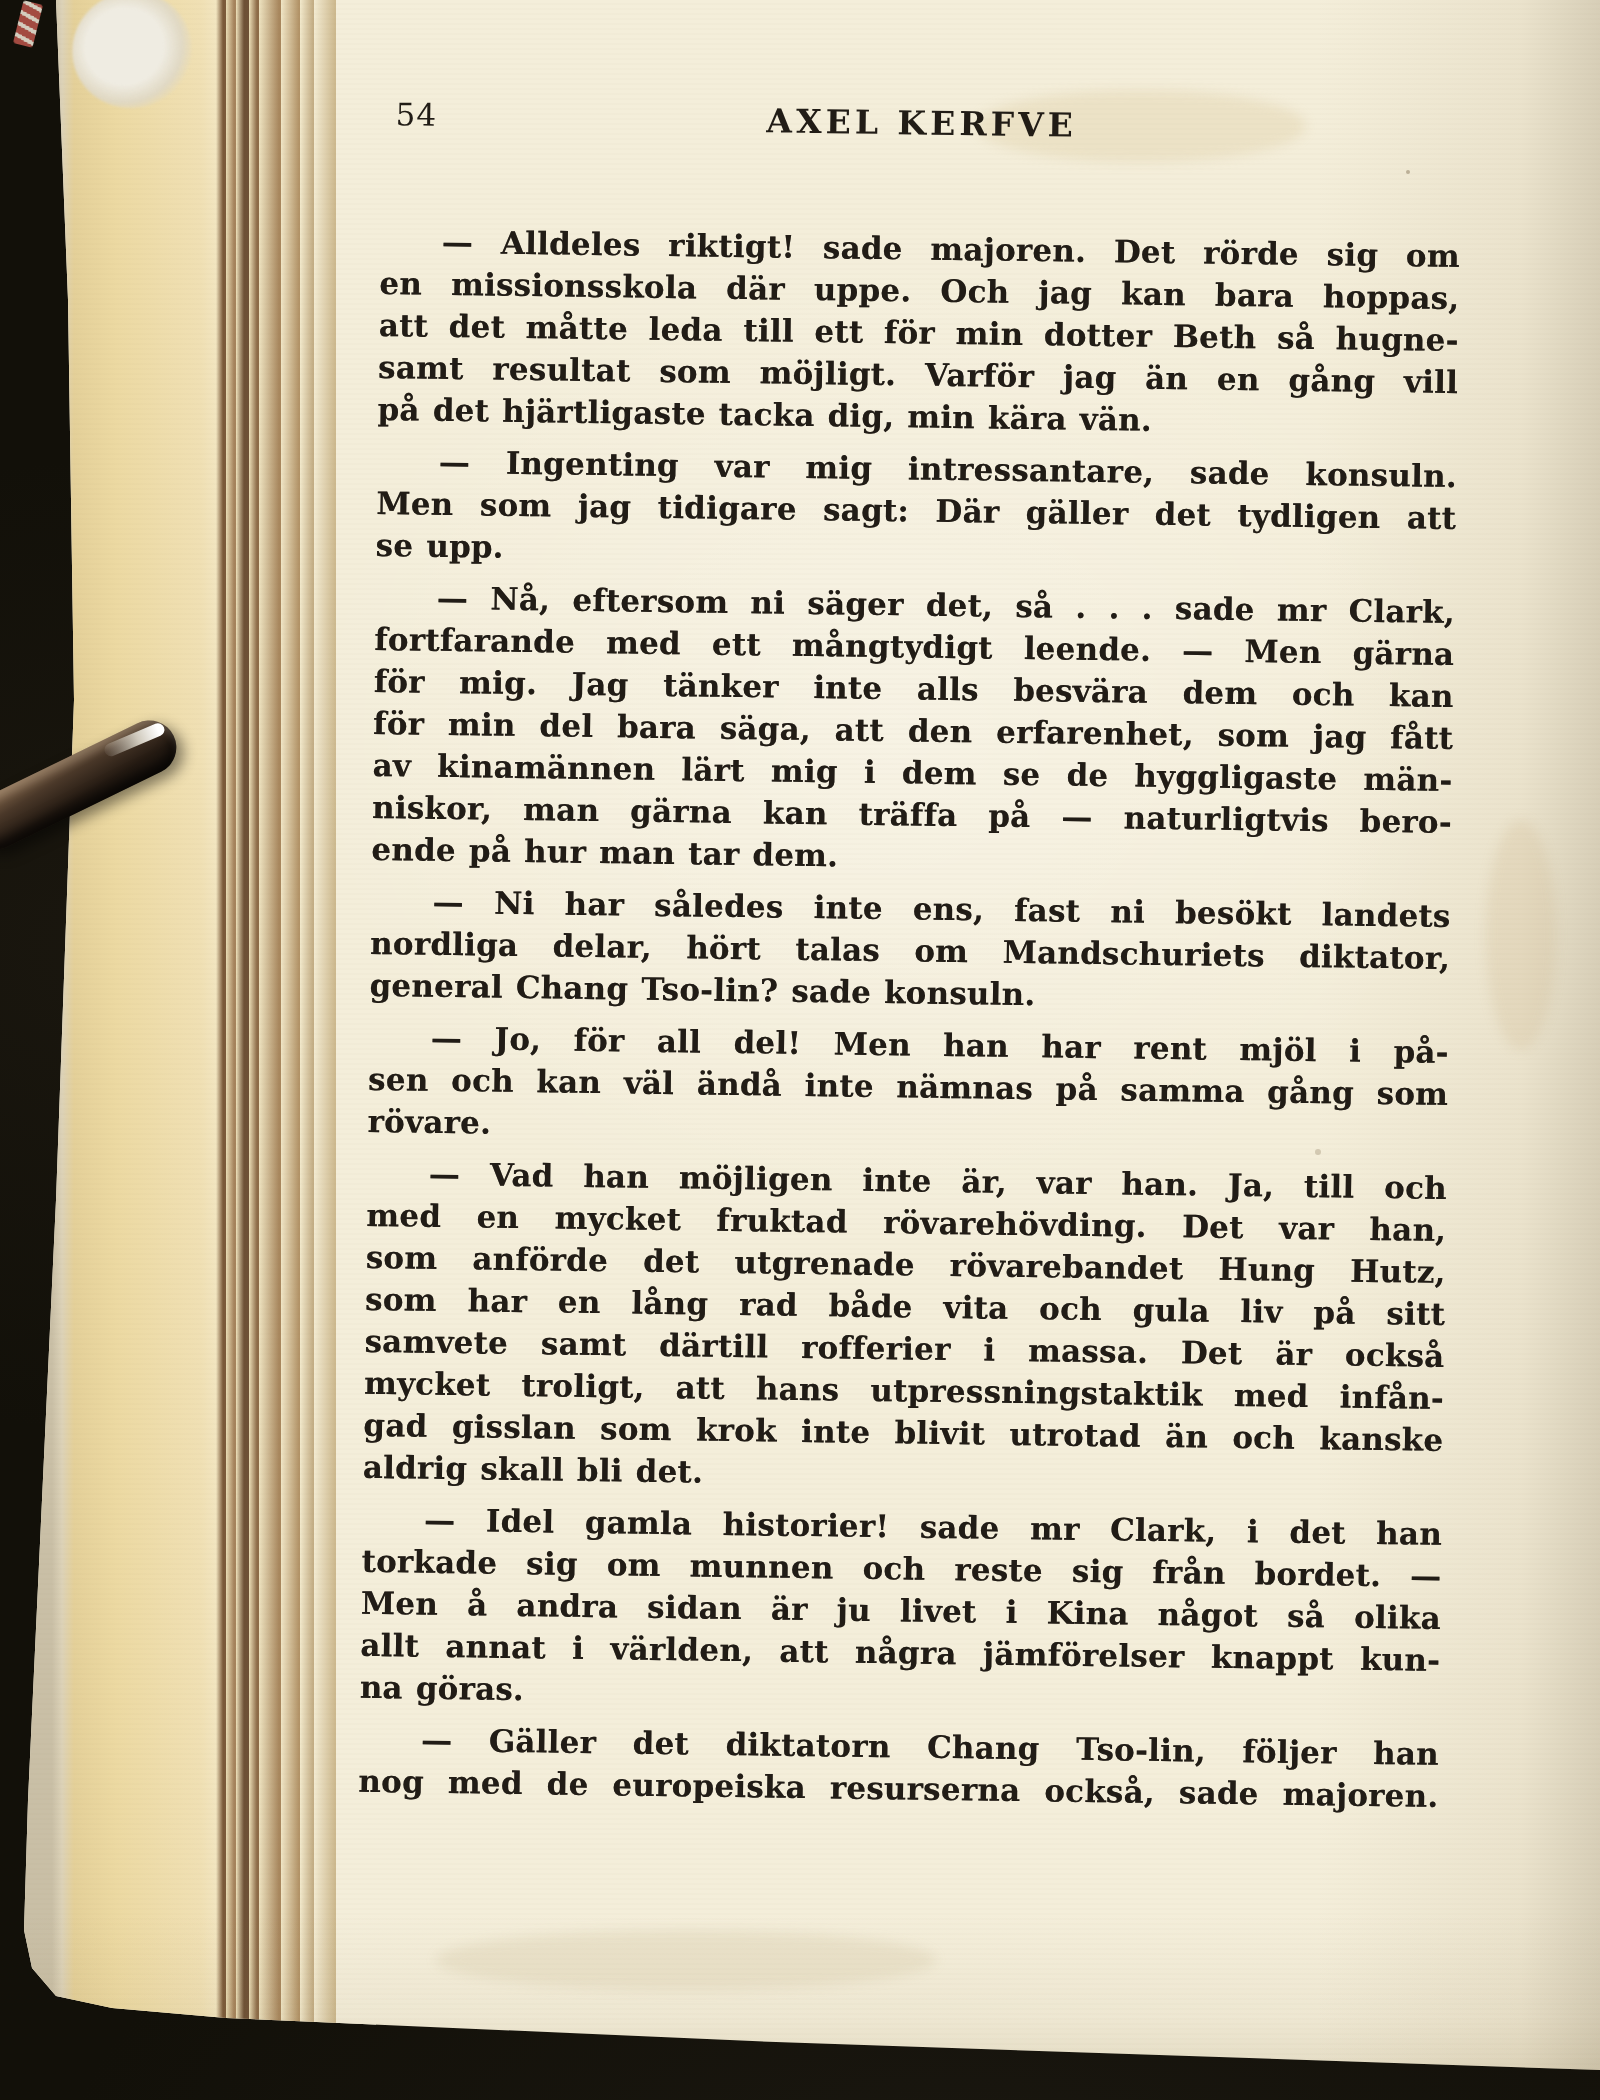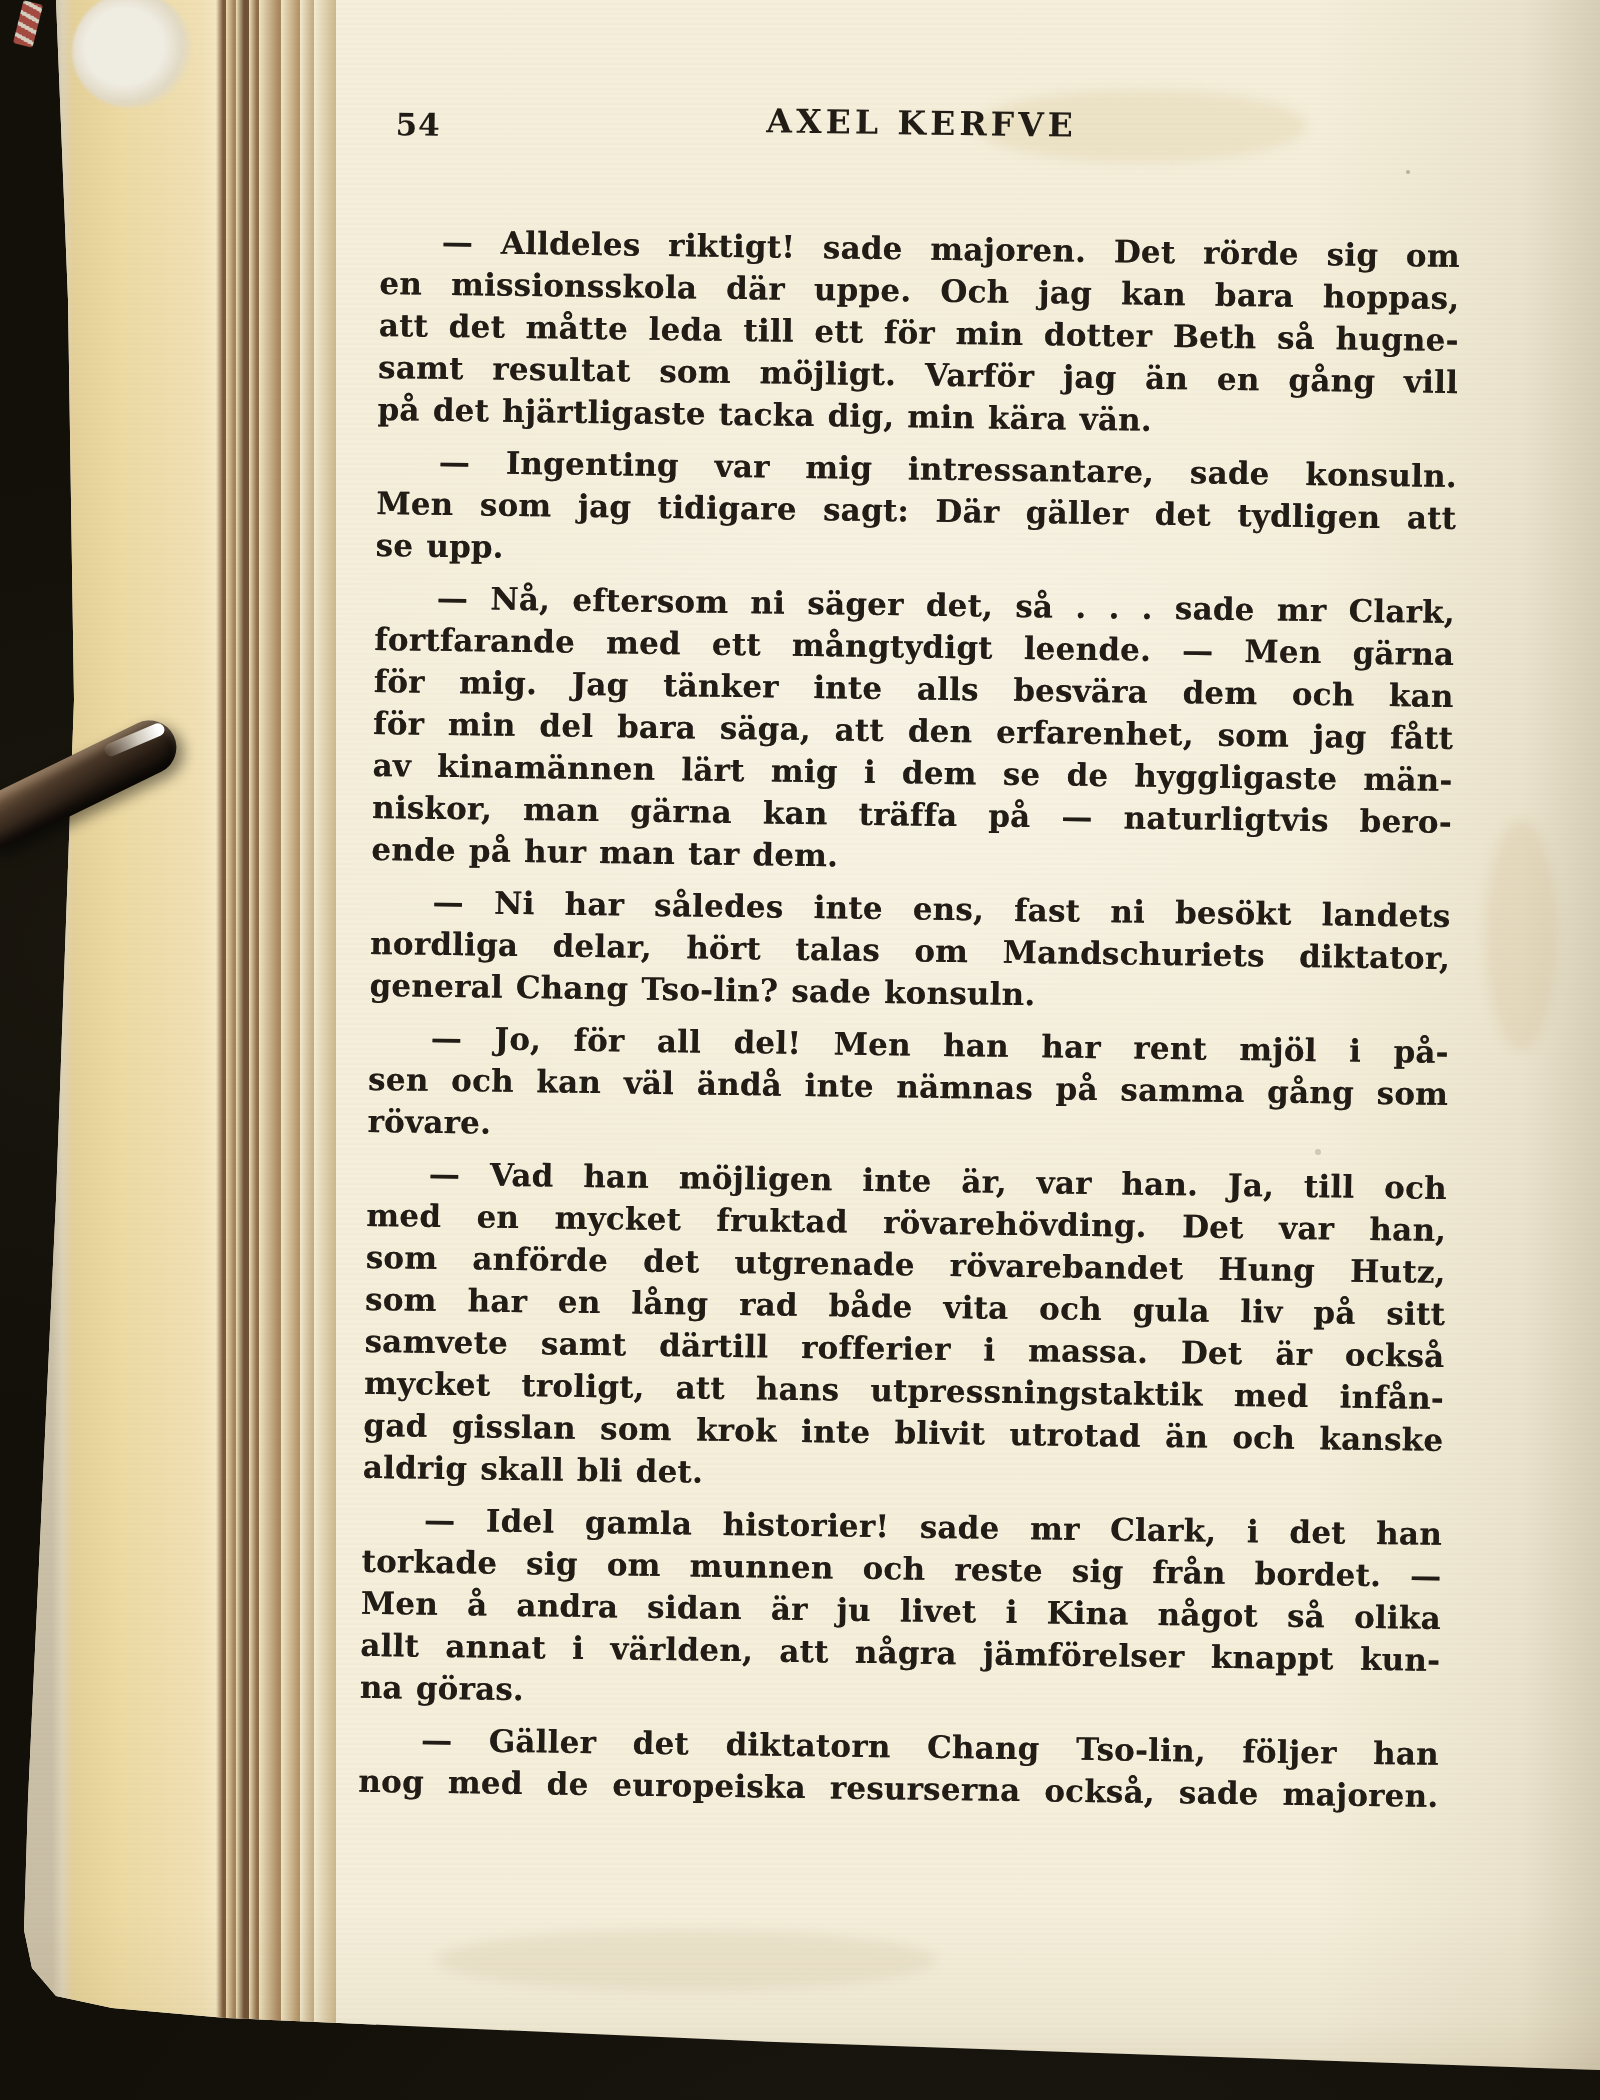--- a/index.html
+++ b/index.html
@@ -46,21 +46,21 @@
   .stain.s1{left:960px;top:90px;width:330px;height:72px;background:rgba(205,180,120,.20);}
   .stain.s2{left:1470px;top:820px;width:70px;height:230px;background:rgba(190,160,110,.16);}
   .stain.s3{left:420px;top:1930px;width:500px;height:60px;background:rgba(180,155,105,.14);}
   
   .text-block{
     position:absolute;left:366px;top:96px;width:1080px;
     transform:rotate(.8deg);transform-origin:0 0;
     color:#211c16;
   }
   .header-row{position:relative;height:48px;}
-  .page-num{position:absolute;left:14px;top:10px;font-size:31px;font-weight:bold;letter-spacing:1px;}
+  .page-num{position:absolute;left:14px;top:0;font-size:31px;font-weight:normal;letter-spacing:1px;}
   .running-header{position:absolute;left:0;right:0;top:0;text-align:center;
     font-size:33px;font-weight:bold;letter-spacing:4px;}
   .body-text{margin-top:76px;font-size:31px;line-height:42px;font-weight:bold;
     text-shadow:0 0 .5px rgba(33,28,20,.55);}
   .para + .para{margin-top:10px;}
   .tline{text-align:justify;text-align-last:justify;letter-spacing:.2px;word-spacing:2px;}
   .tline.first{text-indent:62px;}
   .tline.nojust{text-align-last:left;}
   
   .pen{position:absolute;left:-30px;top:698px;width:240px;height:180px;z-index:5;}

